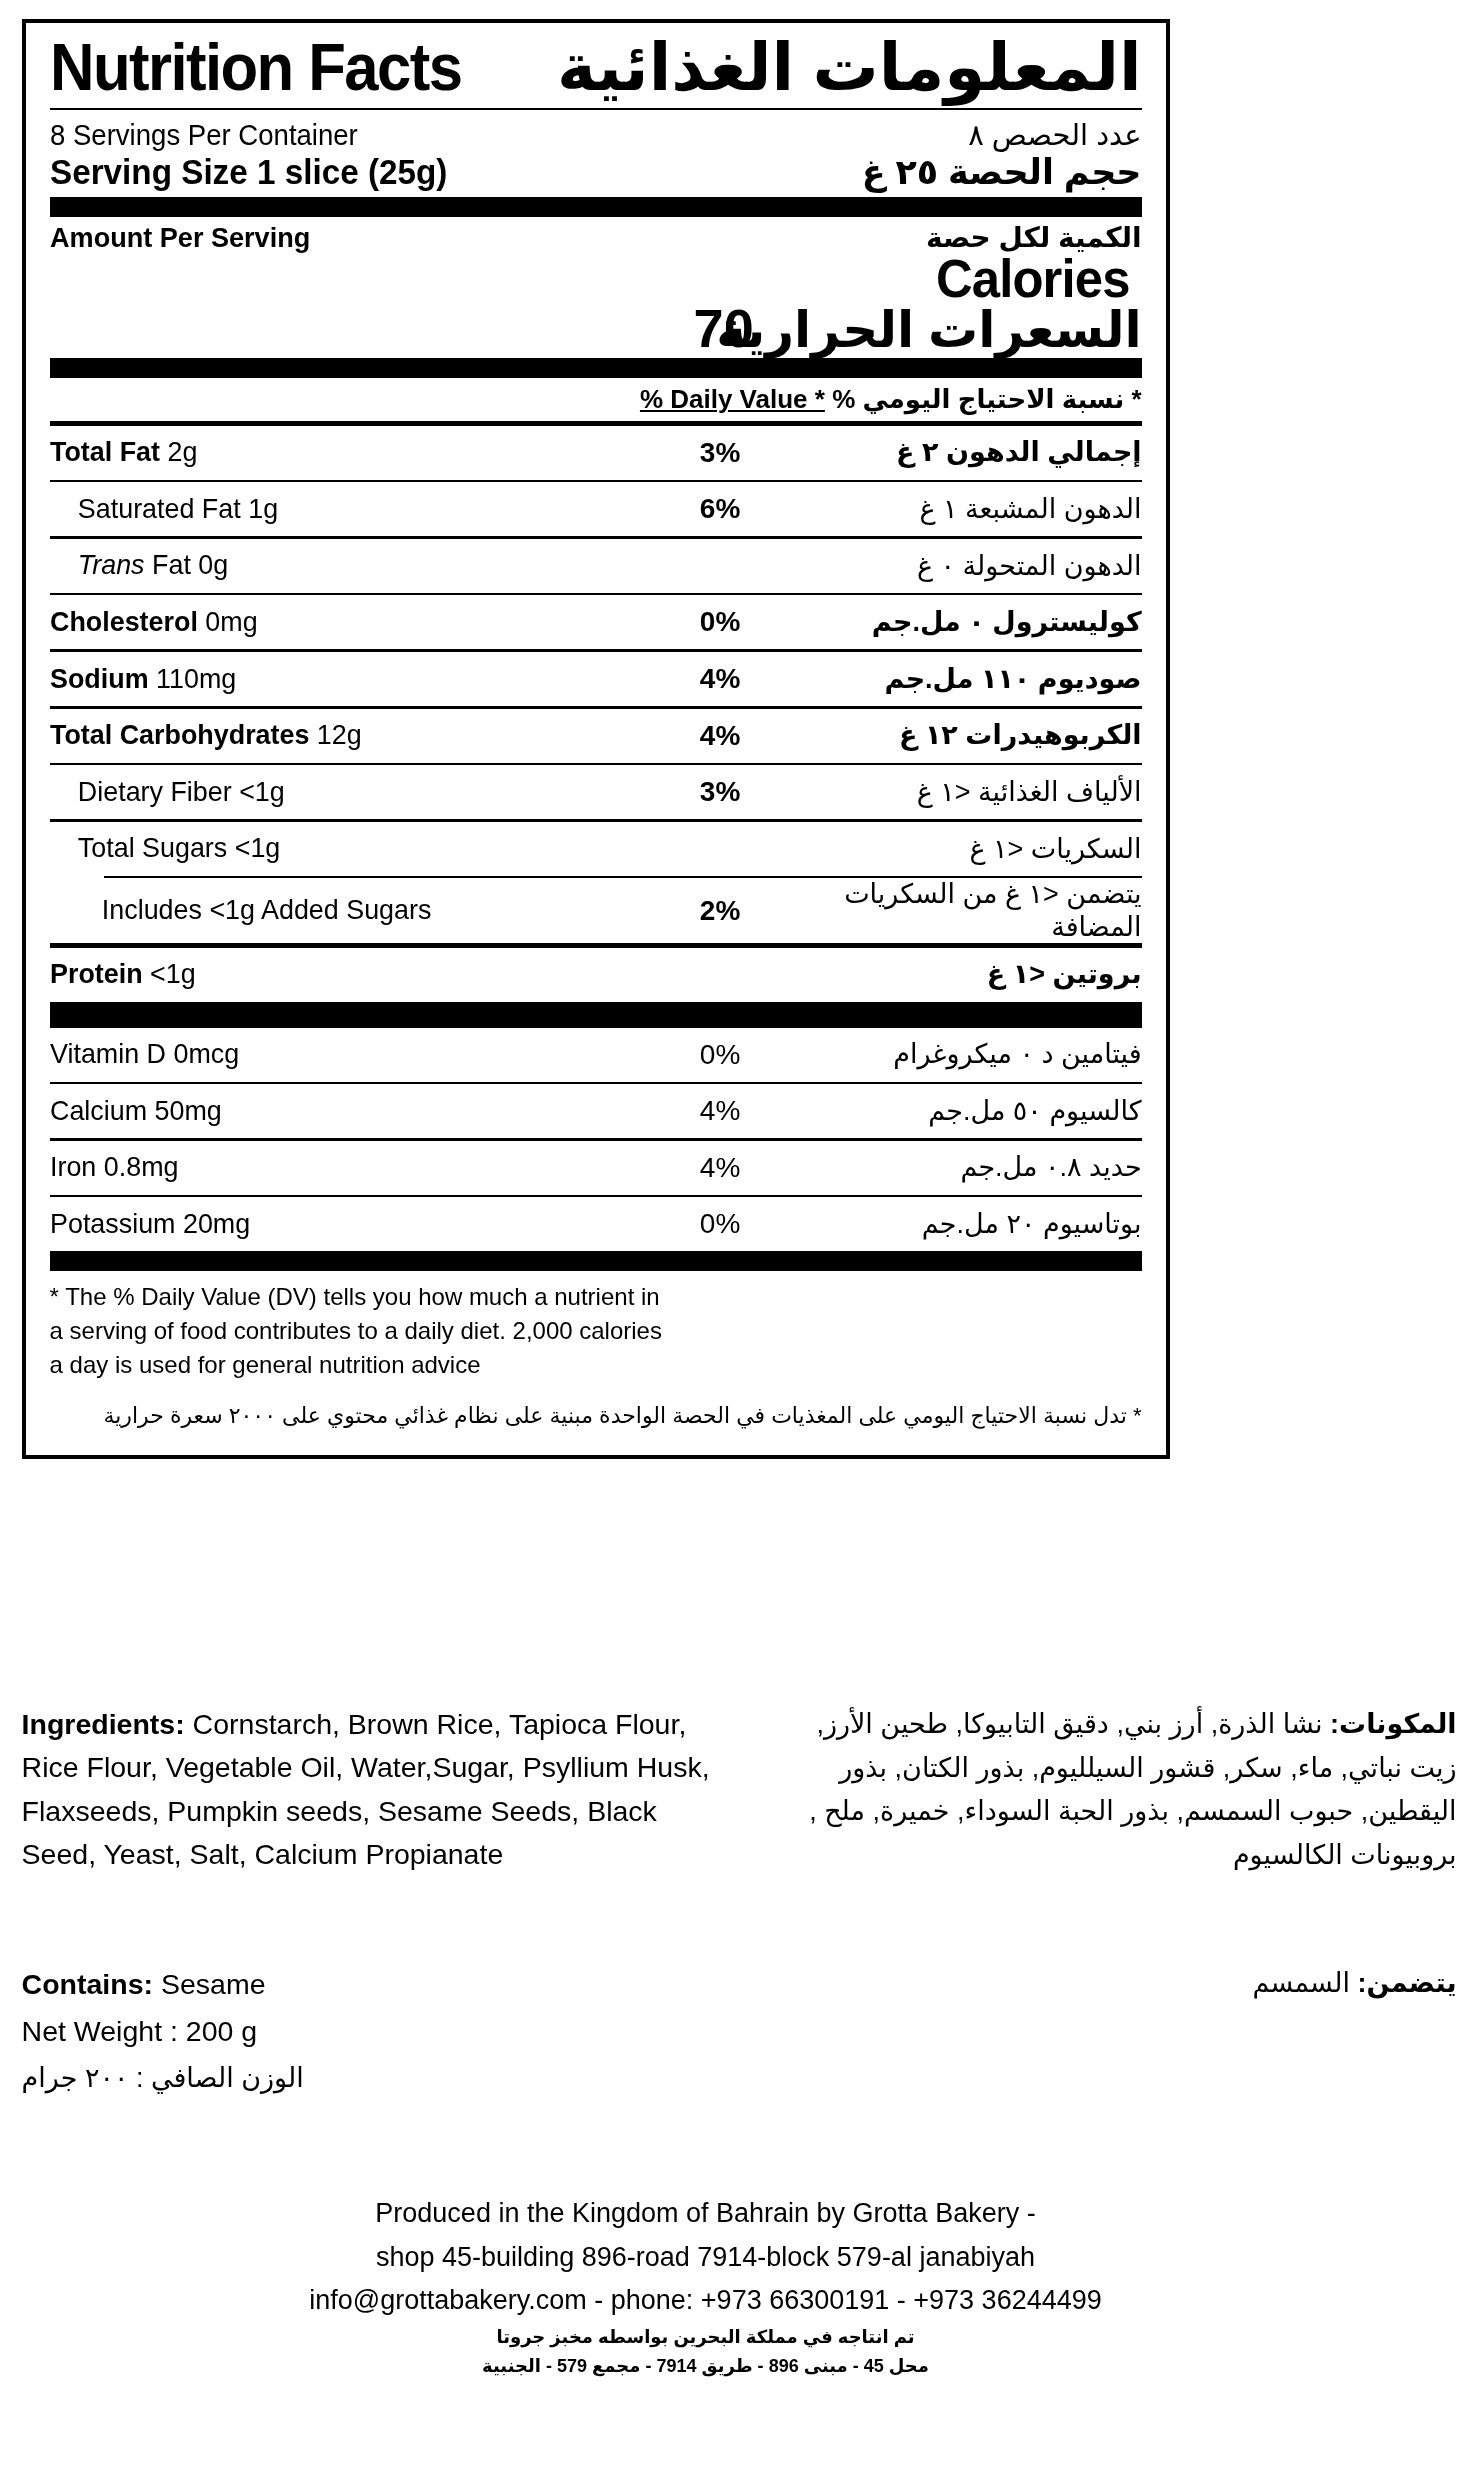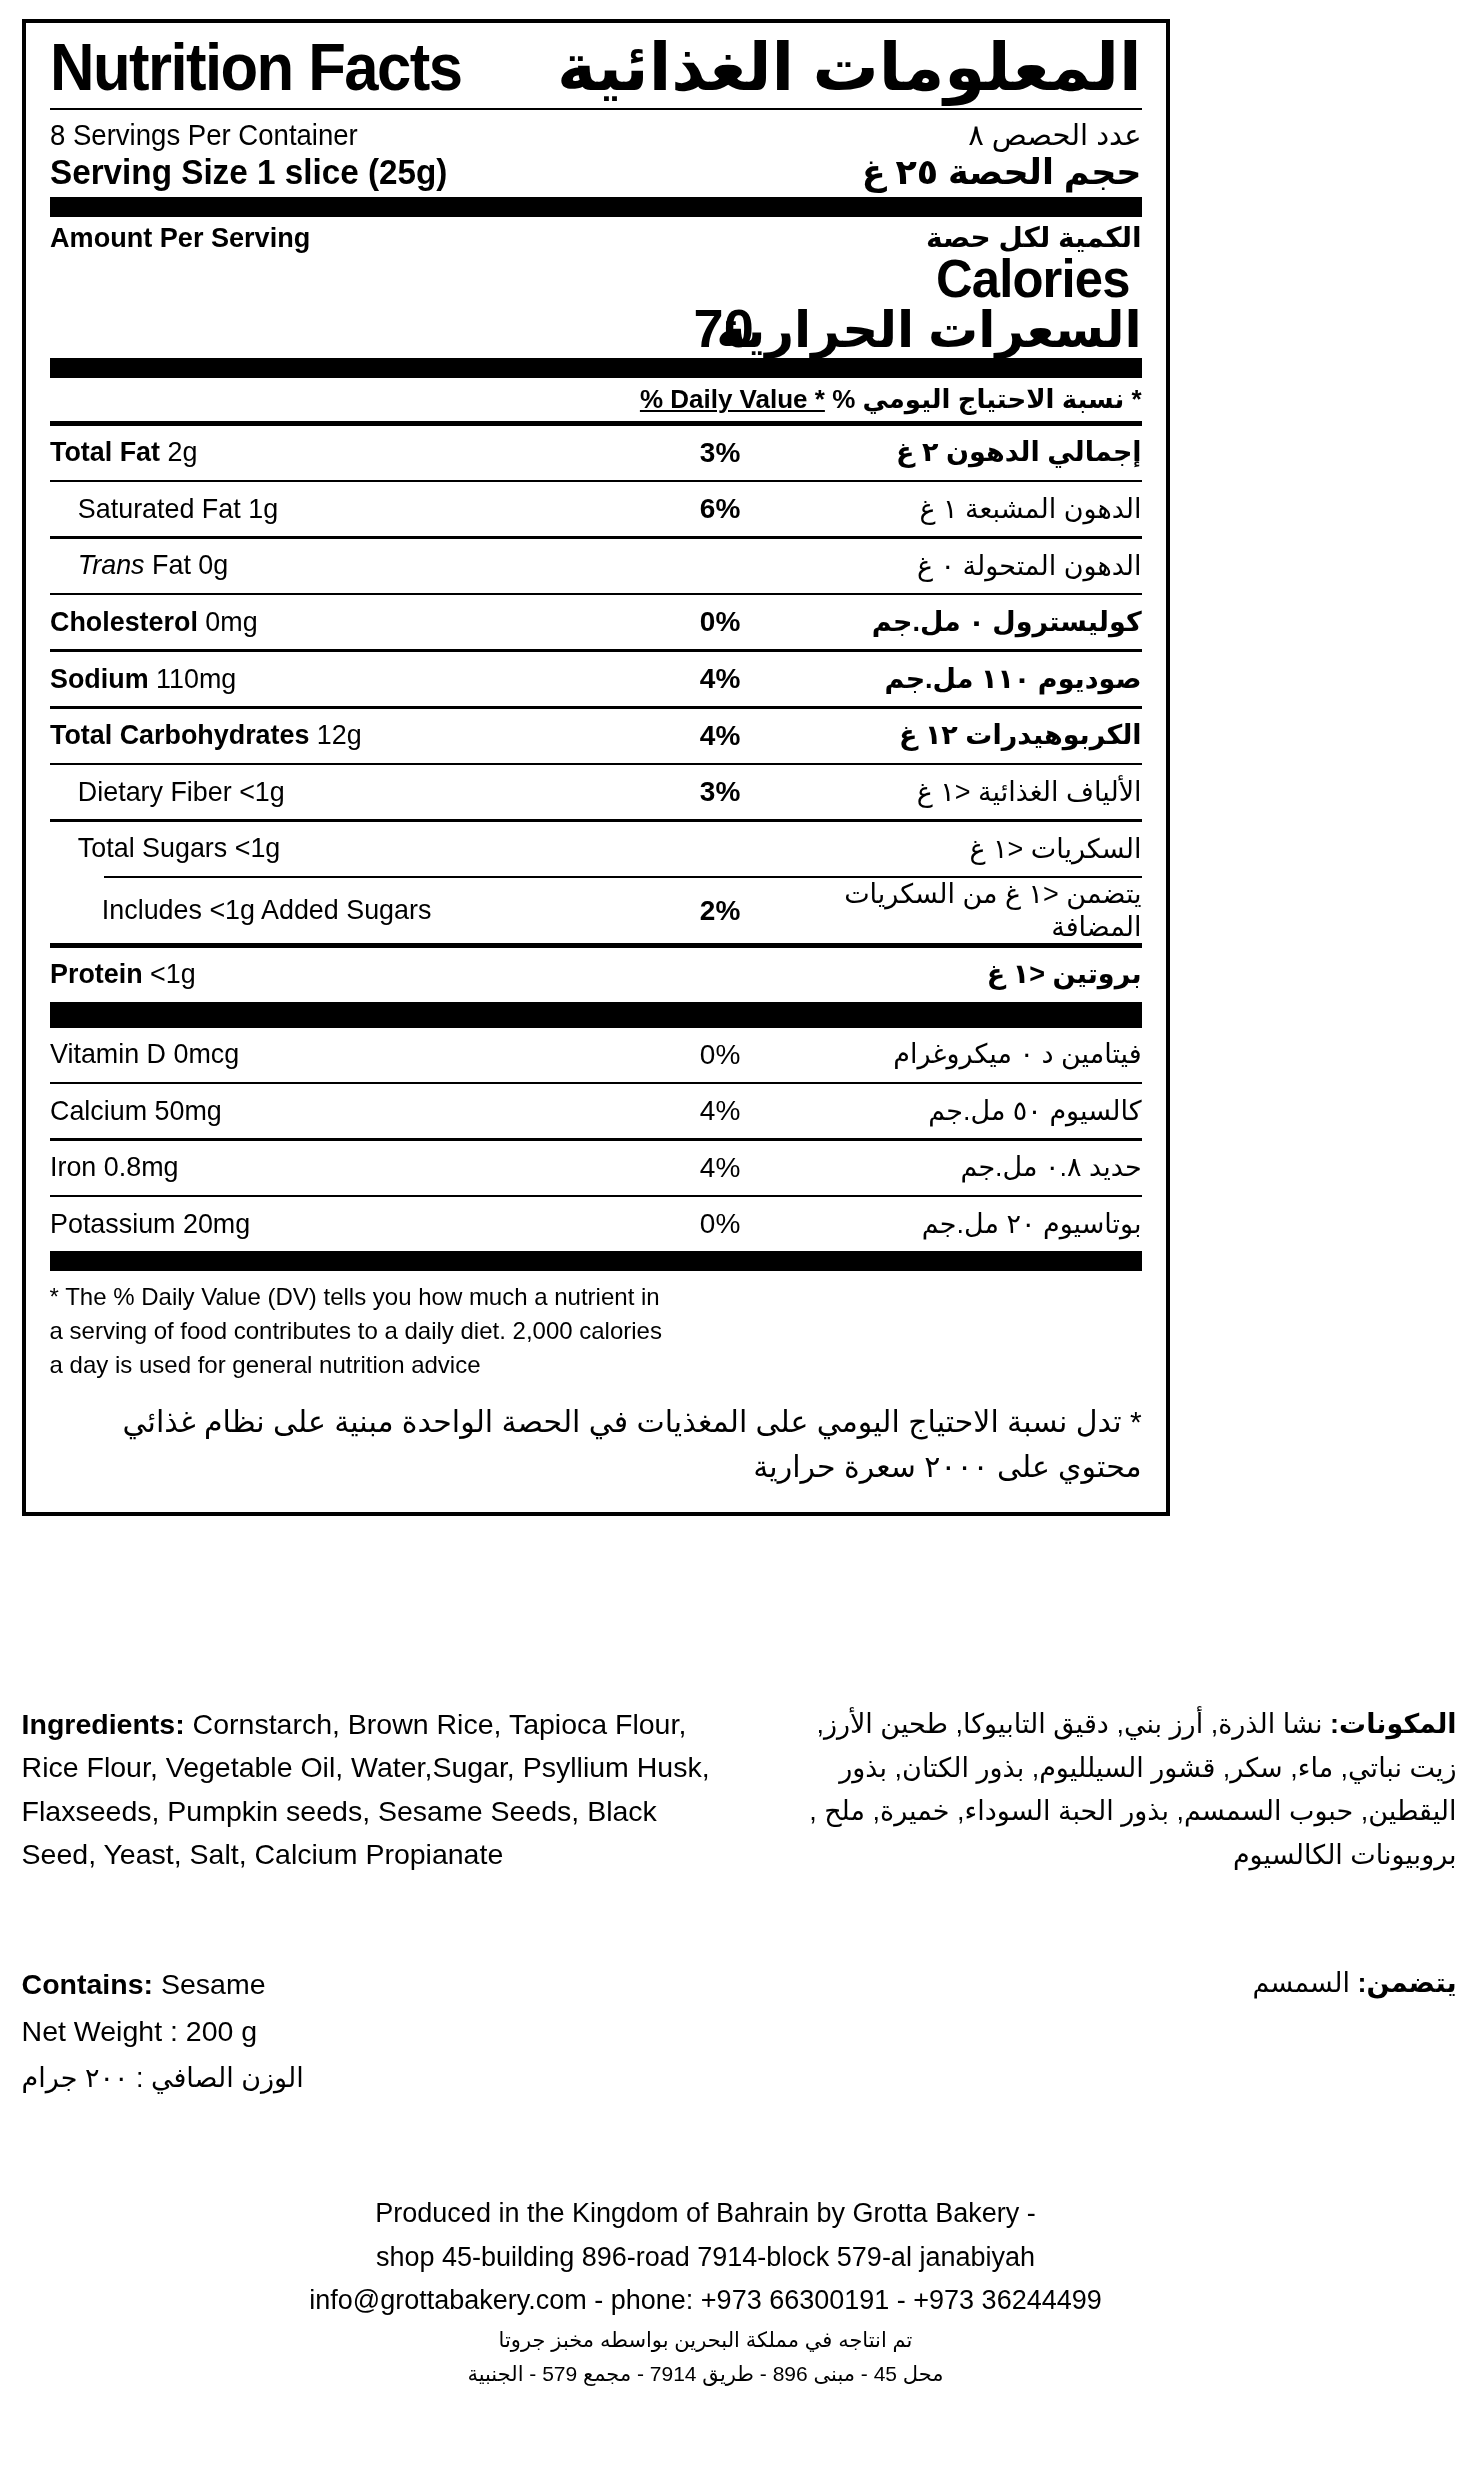--- a/index.html
+++ b/index.html
@@ -132,21 +132,21 @@
     gap: 17.3px;
     flex-direction: column;
   }
   .fnote .en {
     width: 623px;
     font-size: 24px;
     line-height: 1.42;
   }
   .fnote .ar {
     flex: 1;
-    font-size: 30px;
+    font-size: 22px;
     line-height: 1.5;
     direction: rtl;
     text-align: right;
   }
 
   
   .ing-wrap {
     position: absolute;
     left: 21.6px;
     top: 1703px;
@@ -197,21 +197,21 @@
 
   
   .footer {
     position: absolute;
     left: 16px;
     top: 2192px;
     width: 1379px;
     text-align: center;
   }
   .footer .ln { font-size: 27px; line-height: 1.62; }
-  .footer .ln-ar { font-size: 21px; line-height: 1.62; direction: rtl; }
+  .footer .ln-ar { font-size: 18px; line-height: 1.62; direction: rtl; font-weight: bold; }
 </style>
 </head>
 <body>
 
 <div class="nf-panel">
 
   <div class="nf-title-row">
     <div class="nf-title-en">Nutrition Facts</div>
     <div class="nf-title-ar">المعلومات الغذائية</div>
   </div>

